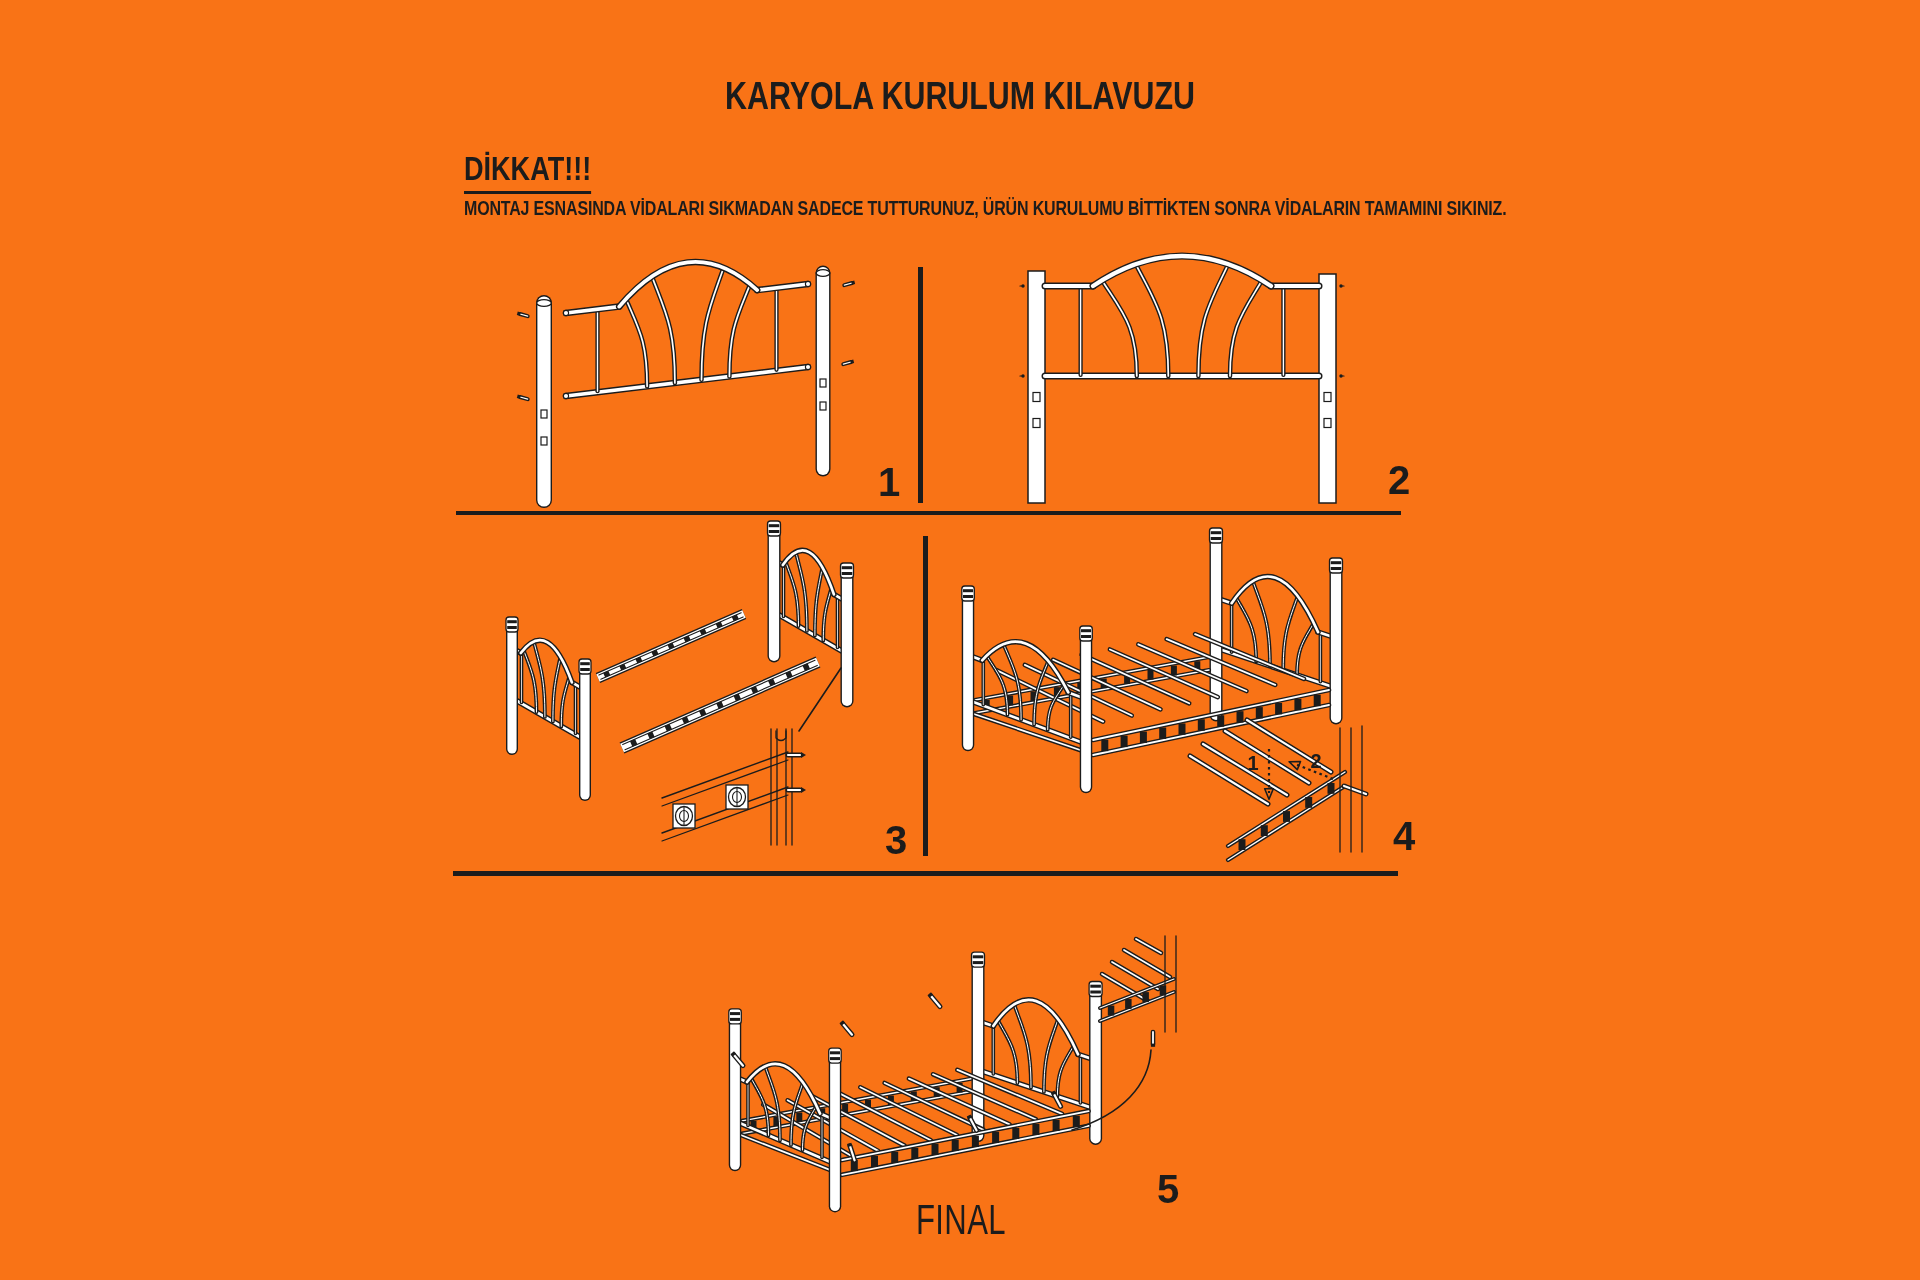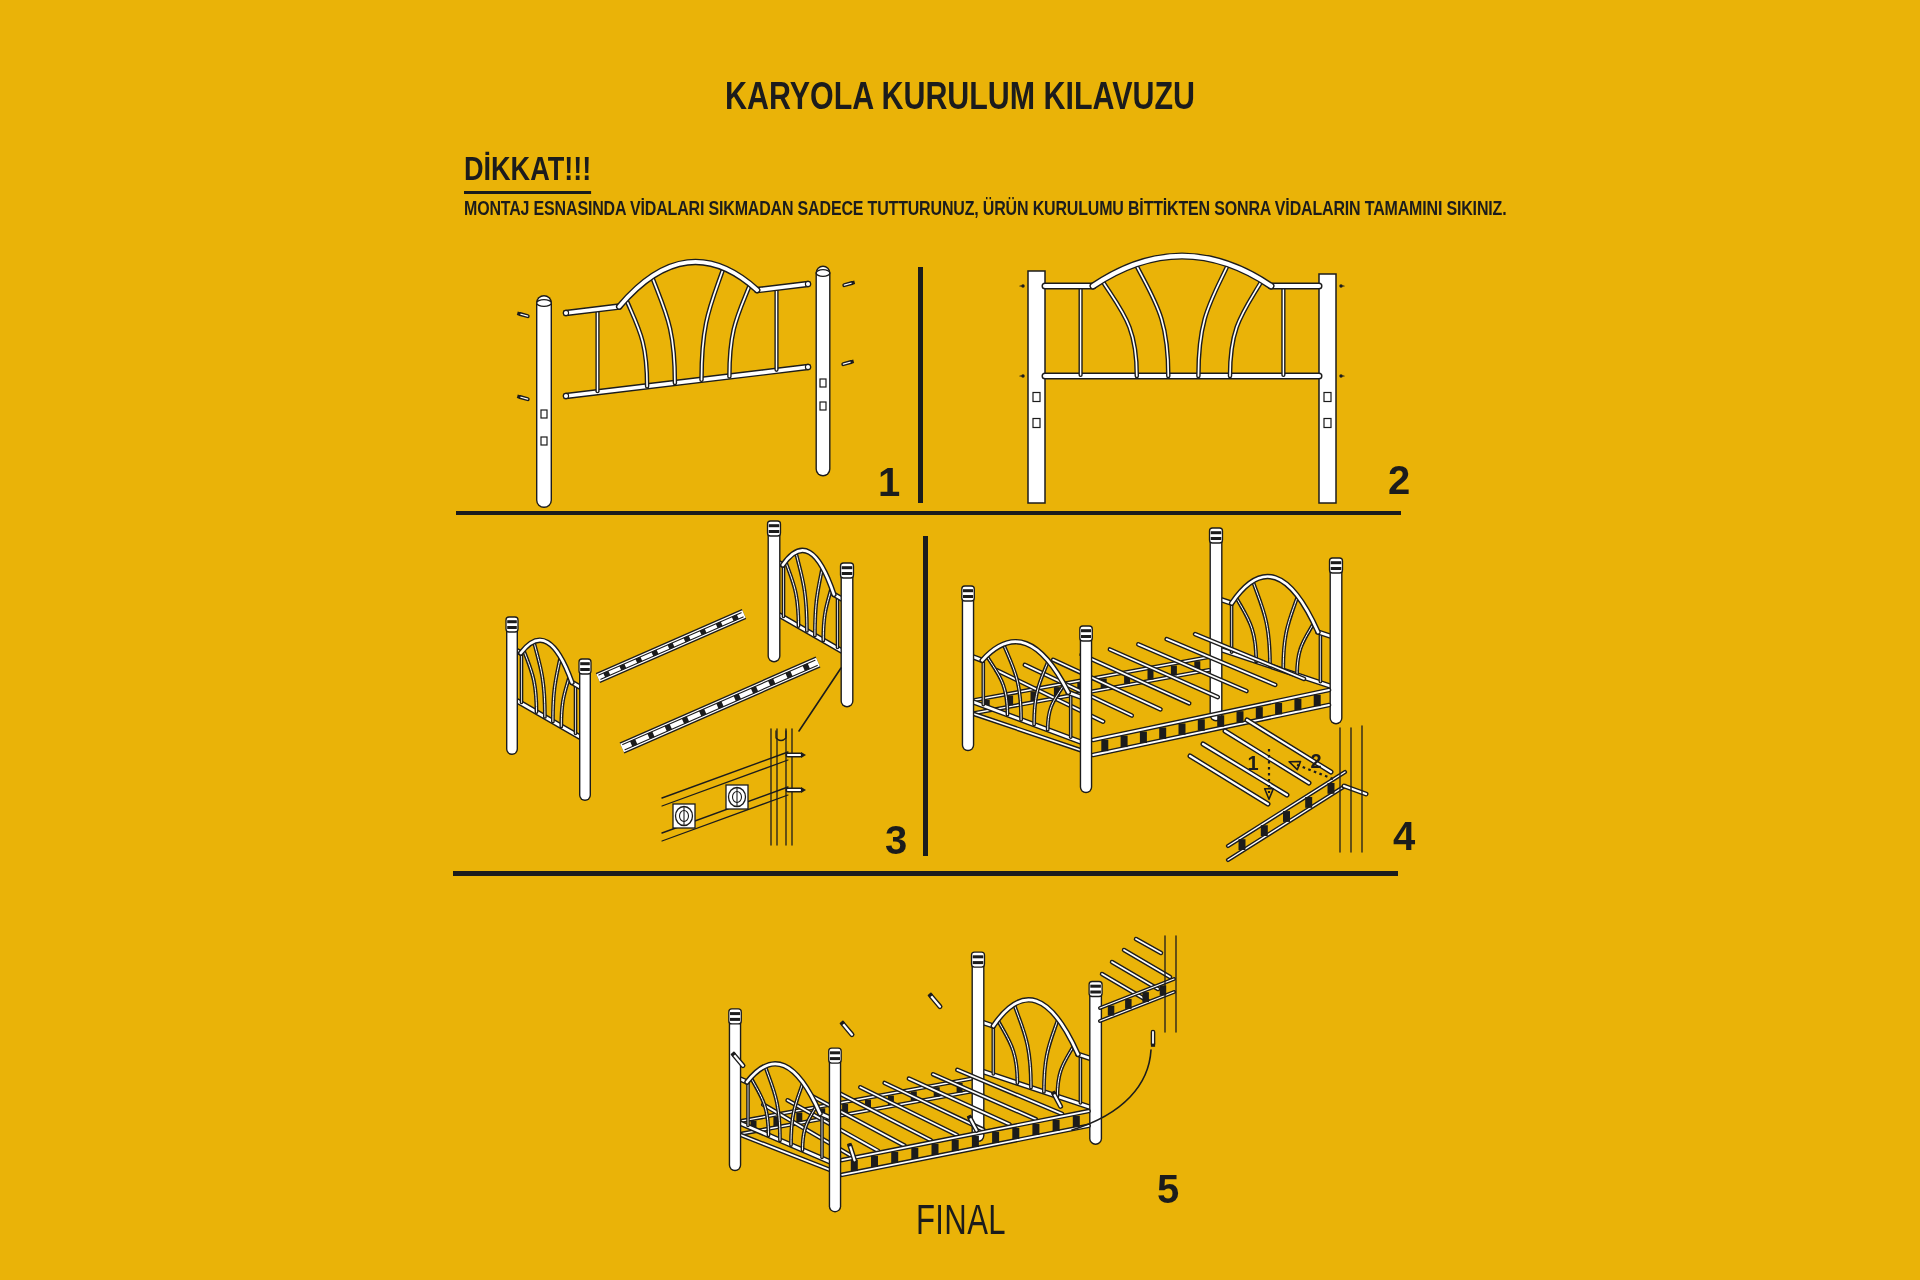--- a/index.html
+++ b/index.html
@@ -1,16 +1,16 @@
 <!DOCTYPE html>
 <html><head>
 <meta charset="utf-8">
 <style>
   html,body{margin:0;padding:0;background:#ffffff;}
-  .page{position:relative;width:1920px;height:1280px;background:#eab308;overflow:hidden;
+  .page{position:relative;width:1920px;height:1280px;background:#f97316;overflow:hidden;
         font-family:"Liberation Sans","DejaVu Sans",sans-serif;color:#1c1c1c;}
   .title{position:absolute;left:0;top:75px;width:1920px;text-align:center;margin:0;
          font-size:38px;font-weight:700;letter-spacing:0px;color:#1c1c1c;
          transform:scaleX(0.80);transform-origin:50% 50%;}
   .warning-heading{position:absolute;left:464px;top:150px;font-size:33px;font-weight:700;
          border-bottom:3px solid #1c1c1c;padding-bottom:3px;letter-spacing:0px;
          transform:scaleX(0.82);transform-origin:0 0;}
   .warning-text{position:absolute;left:464px;top:197px;font-size:19.5px;
          font-weight:700;letter-spacing:-0.2px;white-space:nowrap;
          transform:scaleX(0.82);transform-origin:0 0;}

